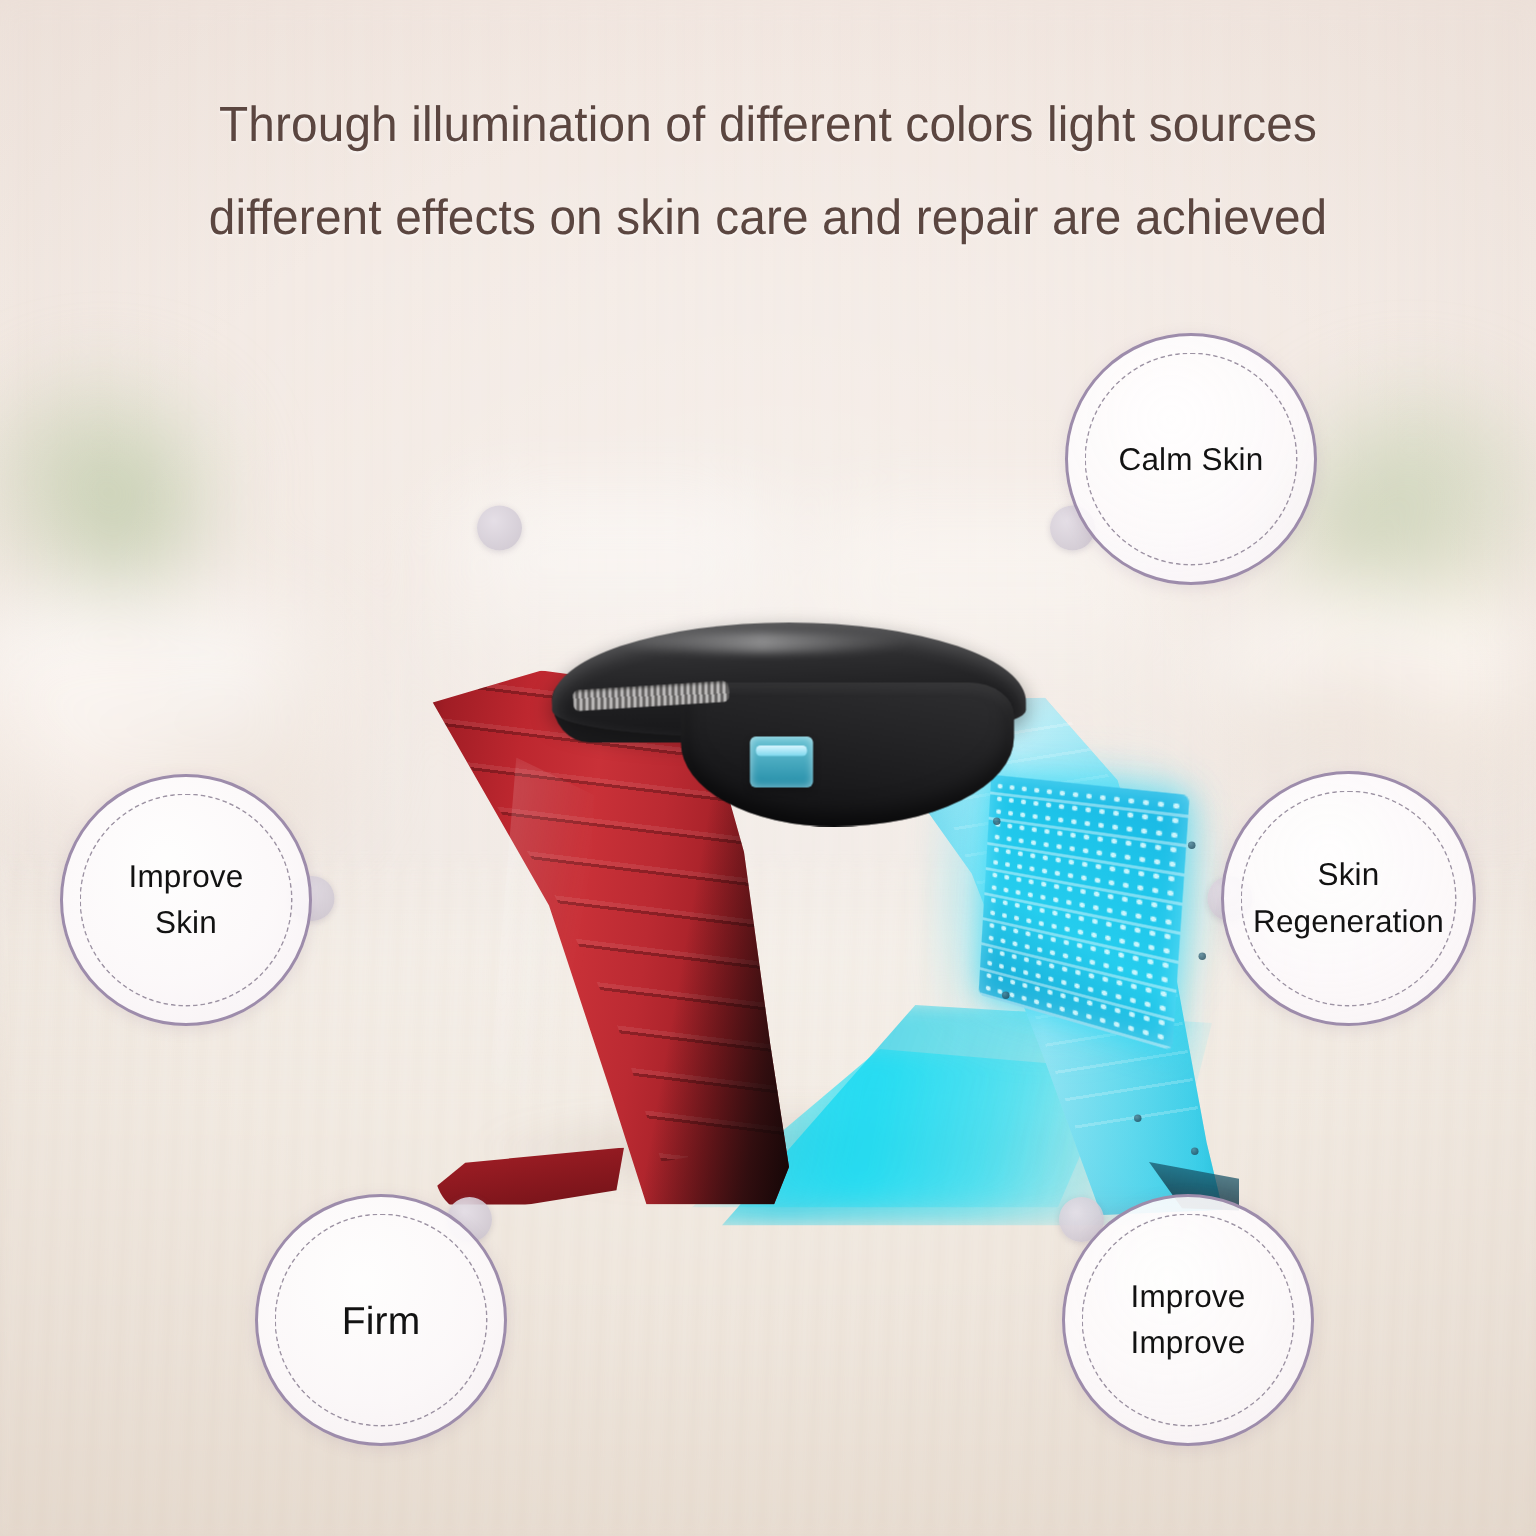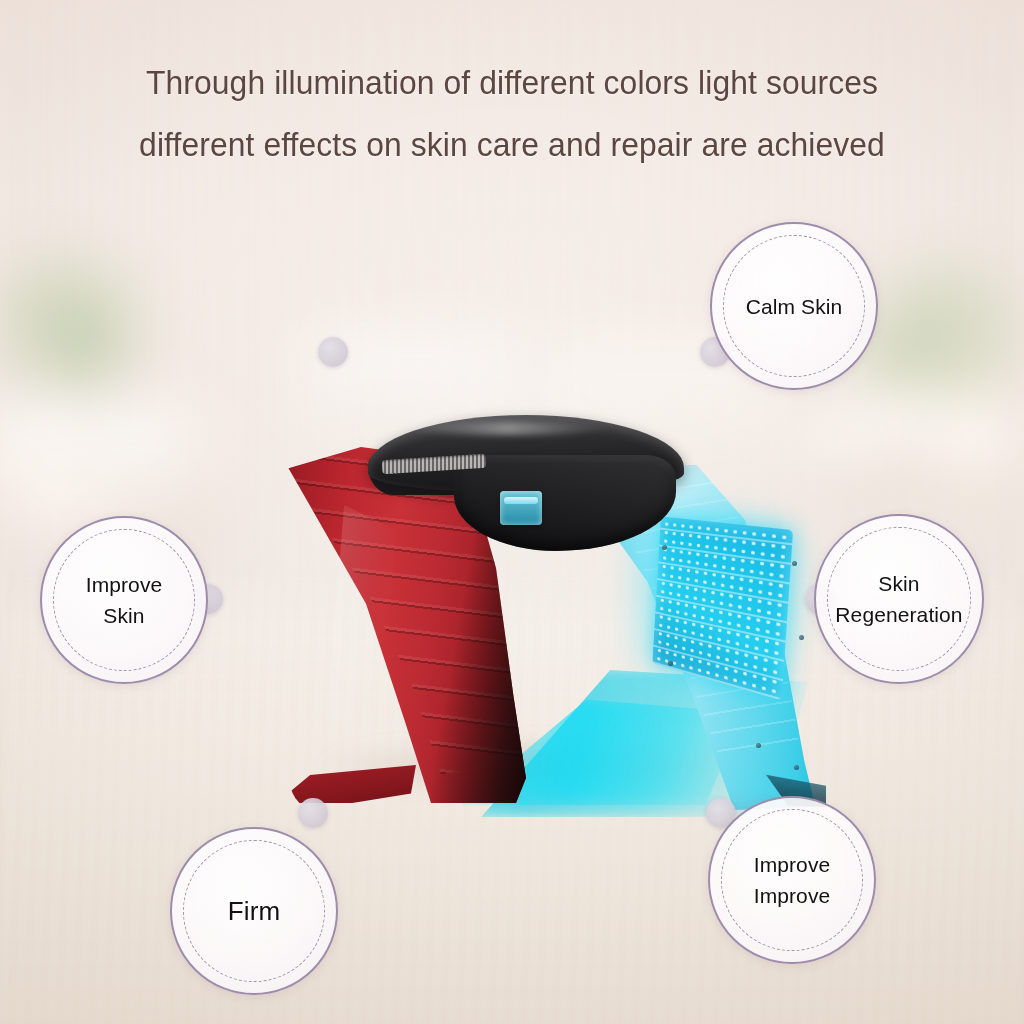--- a/index.html
+++ b/index.html
@@ -359,21 +359,21 @@
 
   #co-calm      { left:710px; top:222px; width:168px; height:168px; }
   #dot-calm     { left:700px; top:337px; }
 
   #co-acne      { left:40px;  top:516px; width:168px; height:168px; }
   #dot-acne     { left:193px; top:584px; }
 
   #co-cell      { left:814px; top:514px; width:170px; height:170px; }
   #dot-cell     { left:805px; top:584px; }
 
-  #co-firm      { left:170px; top:827px; width:168px; height:168px;justify-content:center; }
+  #co-firm      { left:170px; top:796px; width:168px; height:168px;justify-content:center; }
   #dot-firm     { left:298px; top:798px; }
 
   #co-erythema  { left:708px; top:796px; width:168px; height:168px; }
   #dot-erythema { left:706px; top:798px; }
 </style>
 </head>
 <body>
 
 <div id="stage">
 

